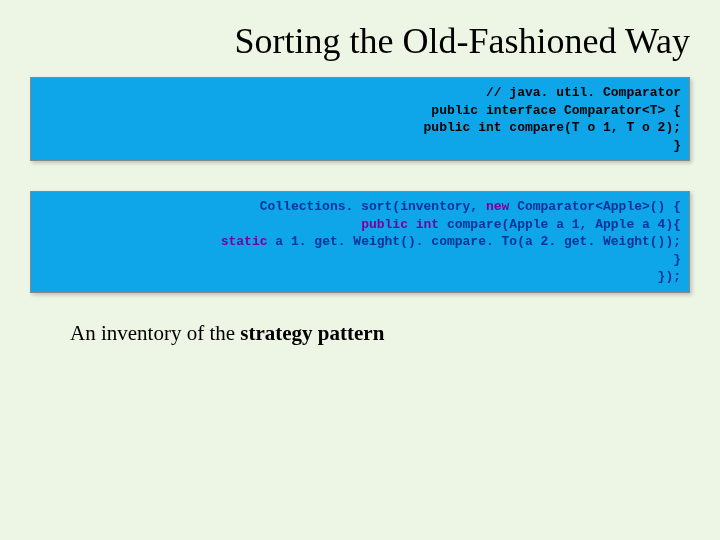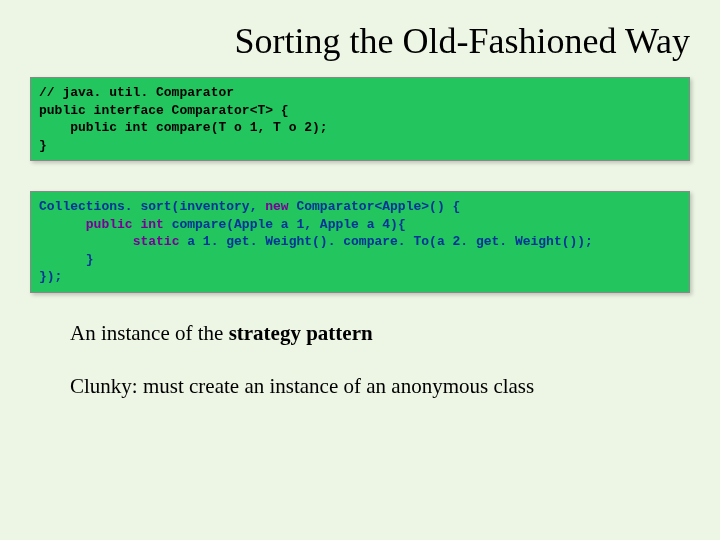--- a/index.html
+++ b/index.html
@@ -15,31 +15,32 @@
     padding: 15px 30px;
   }
   h1 {
     font-size: 36px;
     font-weight: normal;
     text-align: right;
     margin: 5px 0 15px 0;
     color: #000;
   }
   .code-box {
-    background: #22c55e;
+    background: #0ea5e9;
     border: 1px solid #888;
     box-shadow: 2px 2px 4px rgba(0,0,0,0.2);
     padding: 6px 8px;
     margin: 0 0 12px 0;
     font-family: "Courier New", Courier, monospace;
     font-size: 13px;
     line-height: 1.35;
     white-space: pre;
     color: #000;
     font-weight: bold;
+    text-align: right;
   }
   .code-box.colored .kw { color: #7a0099; }
   .code-box.colored .call { color: #003399; }
   .body-text {
     font-size: 21px;
     margin: 28px 0 14px 40px;
     color: #000;
   }
   .strong { font-weight: bold; }
 </style>
@@ -57,17 +58,16 @@
 
   <div style="height:18px"></div>
 
   <div class="code-box colored"><span class="call">Collections. sort(inventory, </span><span class="kw">new</span><span class="call"> Comparator&lt;Apple&gt;() {</span>
 <span>      </span><span class="kw">public</span><span> </span><span class="kw">int</span><span class="call"> compare(Apple a 1, Apple a 4){</span>
 <span>            </span><span class="kw">static</span><span class="call"> a 1. get. Weight(). compare. To(a 2. get. Weight());</span>
 <span class="call">      }</span>
 <span class="call">});</span></div>
 
   <p class="body-text">
-    <span>An instance of the </span><span class="strong">strategy pattern</span>
+    <span>An inventory of the </span><span class="strong">strategy pattern</span>
   </p>
 
-  <p class="body-text">Clunky: must create an instance of an anonymous class</p>
 </div>
 
 </body></html>

